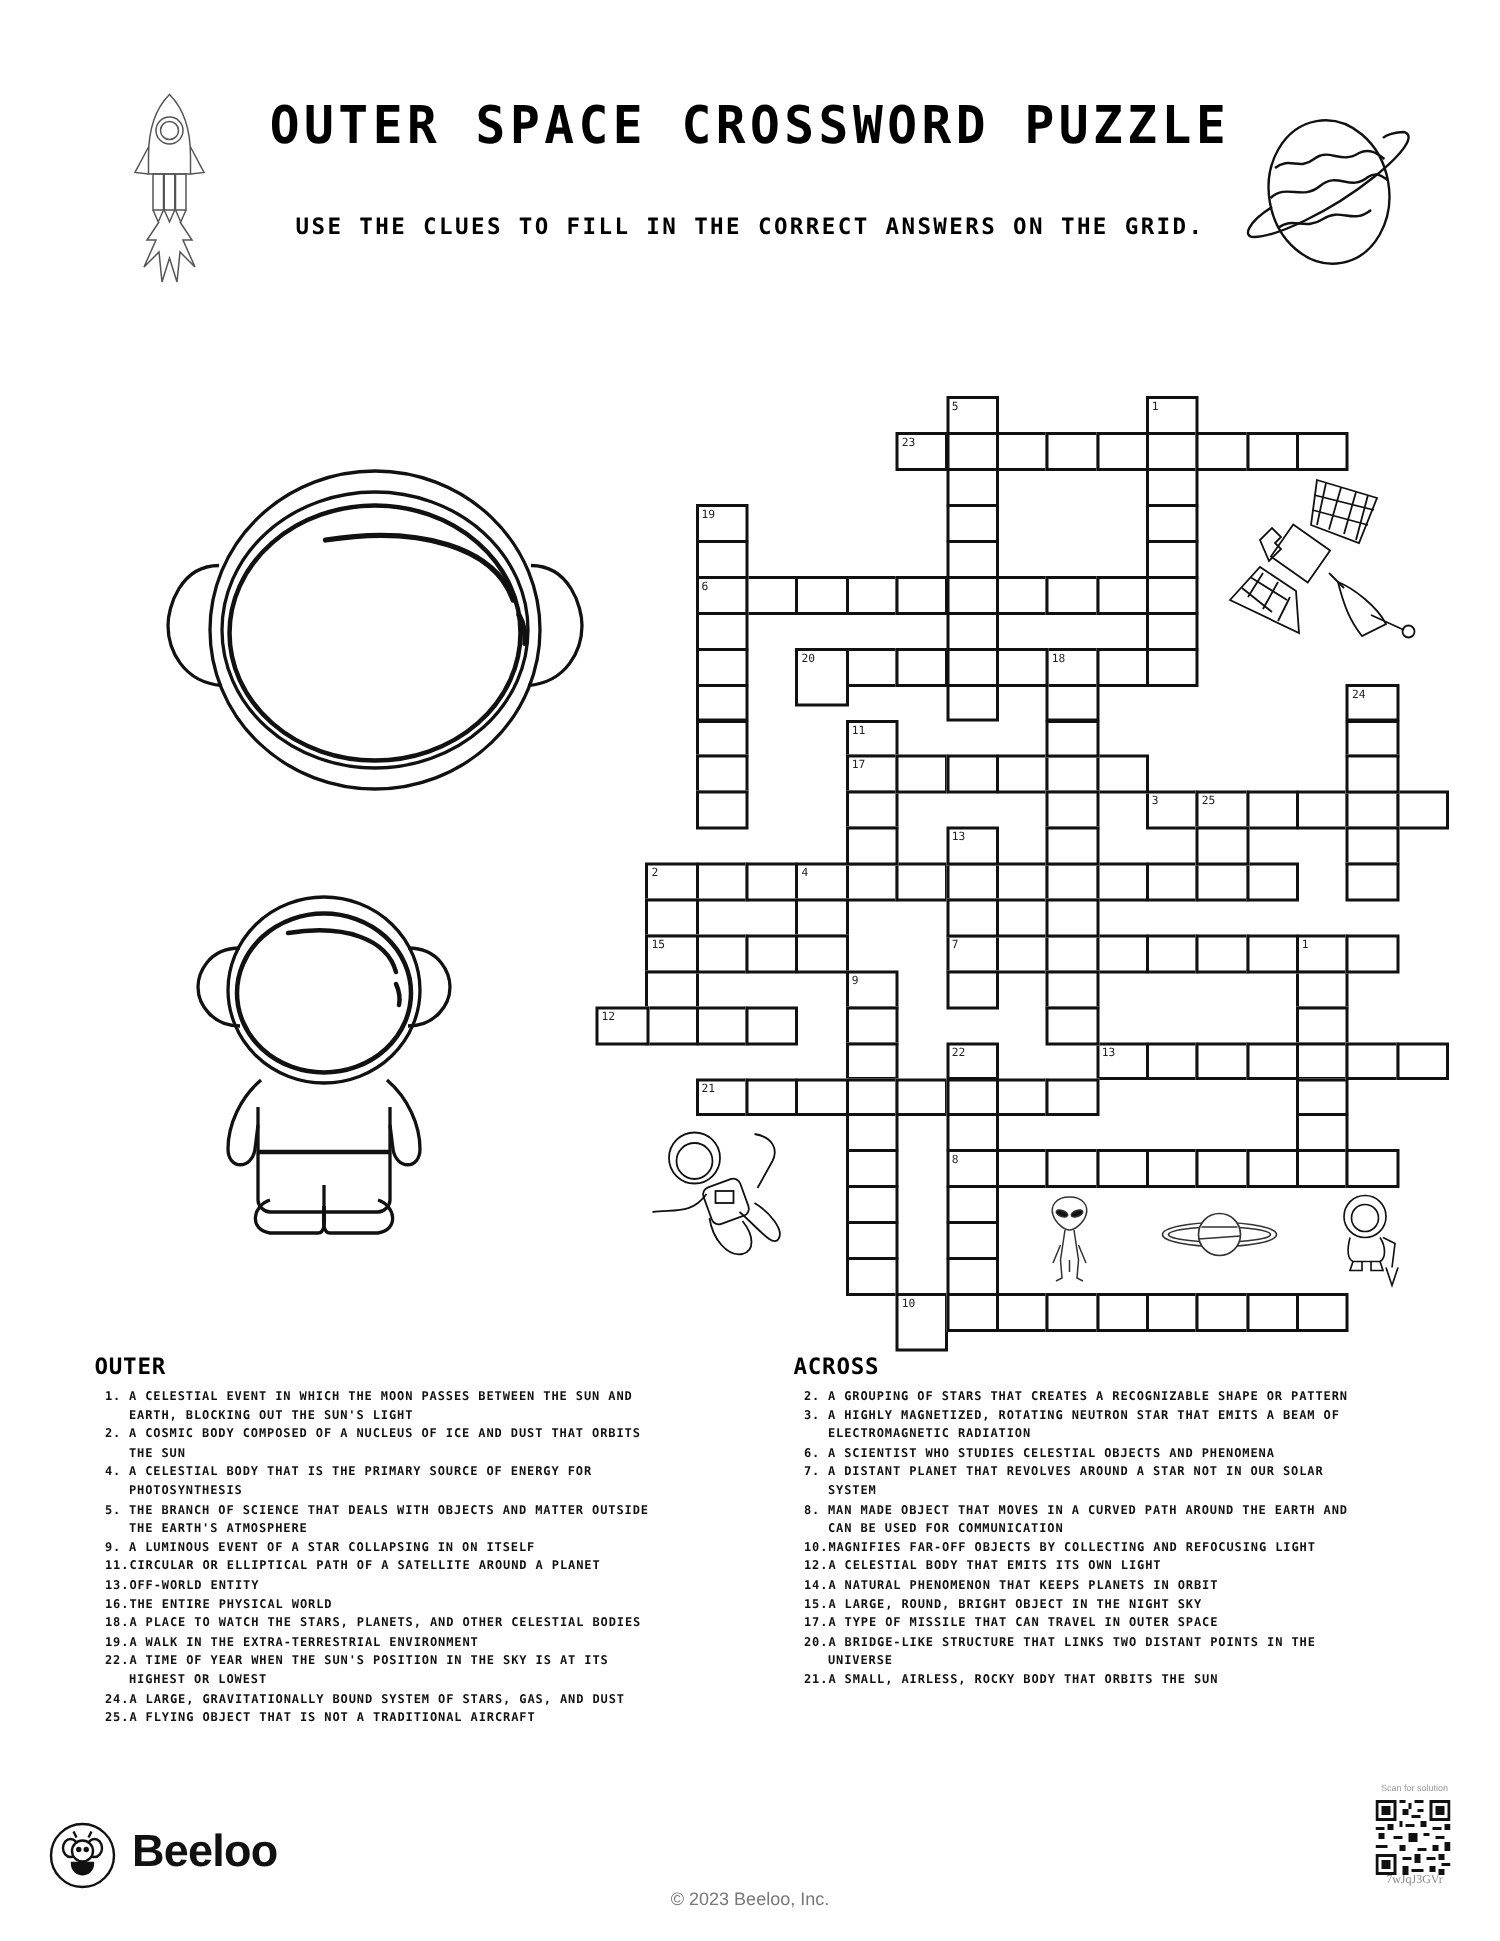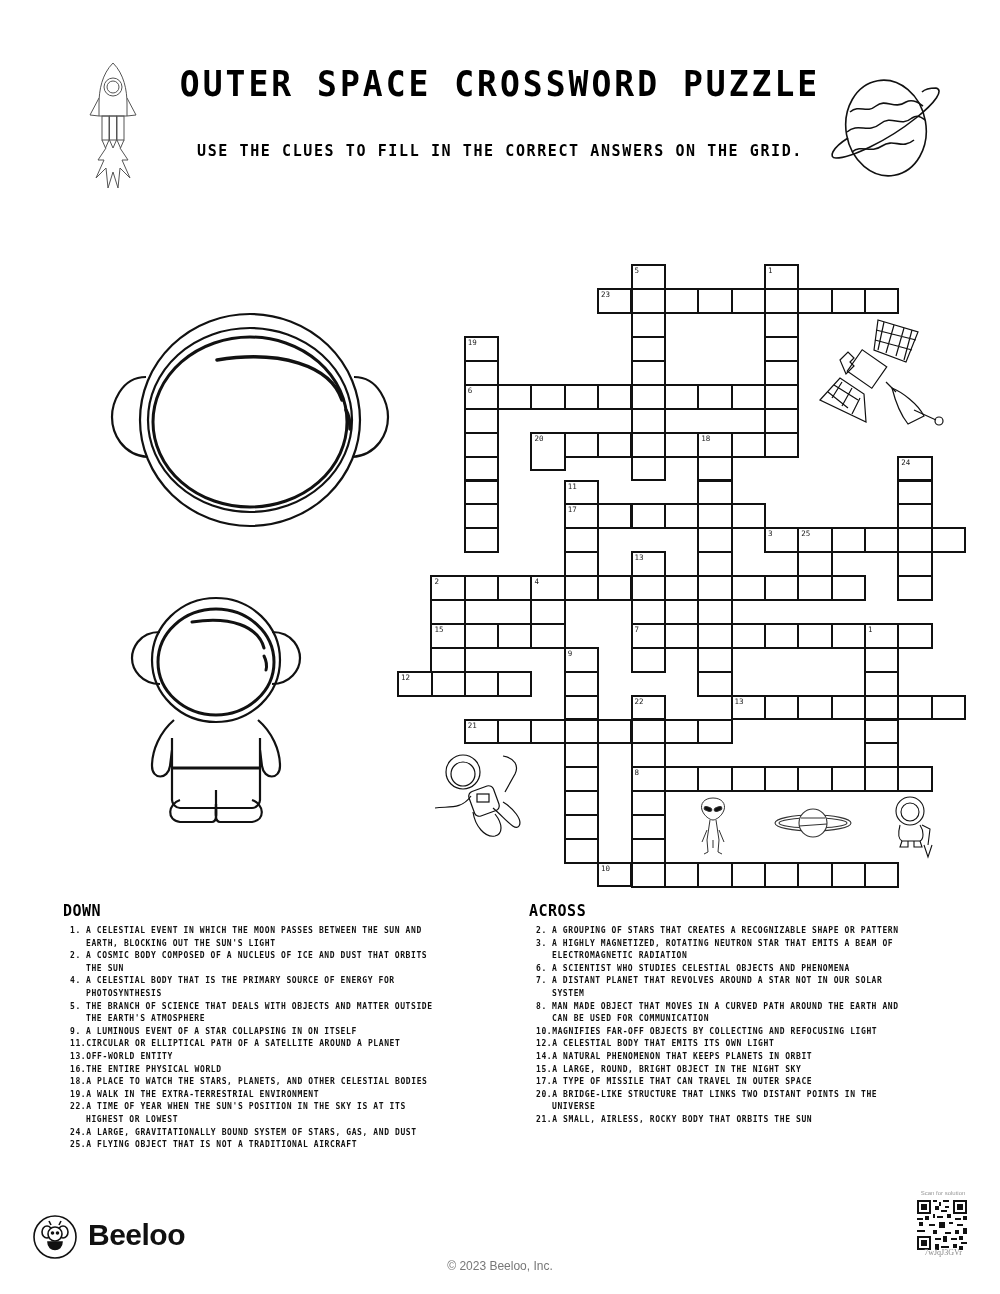--- a/index.html
+++ b/index.html
@@ -173,21 +173,21 @@
       <span class="num">9</span>
     </div>
     <div class="cell" style="left: 563.8px; top: 670.7px; width: 35.4px; height: 25.9px;"></div>
     <div class="cell" style="left: 563.8px; top: 694.6px; width: 35.4px; height: 25.9px;"></div>
     <div class="cell" style="left: 563.8px; top: 718.5px; width: 35.4px; height: 25.9px;"></div>
     <div class="cell" style="left: 563.8px; top: 742.4px; width: 35.4px; height: 25.9px;"></div>
     <div class="cell" style="left: 563.8px; top: 766.3px; width: 35.4px; height: 25.9px;"></div>
     <div class="cell" style="left: 563.8px; top: 790.2px; width: 35.4px; height: 25.9px;"></div>
     <div class="cell" style="left: 563.8px; top: 814.1px; width: 35.4px; height: 25.9px;"></div>
     <div class="cell" style="left: 563.8px; top: 838px; width: 35.4px; height: 25.9px;"></div>
-    <div class="cell" style="left: 597.1px; top: 861.9px; width: 35.4px; height: 25px;">
+    <div class="cell" style="left: 597.1px; top: 861.9px; width: 35.4px; height: 39px;">
       <span class="num">10</span>
     </div>
     <div class="cell" style="left: 630.5px; top: 861.9px; width: 35.4px; height: 25.9px;"></div>
     <div class="cell" style="left: 663.8px; top: 861.9px; width: 35.4px; height: 25.9px;"></div>
     <div class="cell" style="left: 697.2px; top: 861.9px; width: 35.4px; height: 25.9px;"></div>
     <div class="cell" style="left: 730.5px; top: 861.9px; width: 35.4px; height: 25.9px;"></div>
     <div class="cell" style="left: 763.9px; top: 861.9px; width: 35.4px; height: 25.9px;"></div>
     <div class="cell" style="left: 797.2px; top: 861.9px; width: 35.4px; height: 25.9px;"></div>
     <div class="cell" style="left: 830.5px; top: 861.9px; width: 35.4px; height: 25.9px;"></div>
     <div class="cell" style="left: 863.9px; top: 861.9px; width: 35.4px; height: 25.9px;"></div>
@@ -345,21 +345,21 @@
   <g fill="none" stroke="#111" stroke-width="1.1">
     <circle cx="18" cy="16" r="14"></circle>
       <circle cx="18" cy="17" r="9"></circle>
     <path d="M8 30 C6 38 6 44 10 46 L28 46 C32 44 32 36 28 30"></path>
     <path d="M30 30 L38 34 L36 50"></path>
     <path d="M32 50 L36 62 L40 50"></path>
     <path d="M10 46 L8 52 L16 52 L16 46 M22 46 L22 52 L30 52 L28 46"></path>
   </g>
 </svg>
 
-<div class="abs heading" style="left:63px;top:902px">DOWN</div>
+<div class="abs heading" style="left:63px;top:902px">OUTER</div>
 <div class="abs clues" style="left:64px;top:925px;width:380px" id="down-list">
     <div class="clue"><span class="n">1.</span><span>A celestial event in which the moon passes between the sun and earth, blocking out the sun's light</span></div>
     <div class="clue"><span class="n">2.</span><span>A cosmic body composed of a nucleus of ice and dust that orbits the sun</span></div>
     <div class="clue"><span class="n">4.</span><span>A celestial body that is the primary source of energy for photosynthesis</span></div>
     <div class="clue"><span class="n">5.</span><span>The branch of science that deals with objects and matter outside the earth's atmosphere</span></div>
     <div class="clue"><span class="n">9.</span><span>A luminous event of a star collapsing in on itself</span></div>
     <div class="clue"><span class="n">11.</span><span>Circular or elliptical path of a satellite around a planet</span></div>
     <div class="clue"><span class="n">13.</span><span>Off-world entity</span></div>
     <div class="clue"><span class="n">16.</span><span>The entire physical world</span></div>
     <div class="clue"><span class="n">18.</span><span>A place to watch the stars, planets, and other celestial bodies</span></div>

